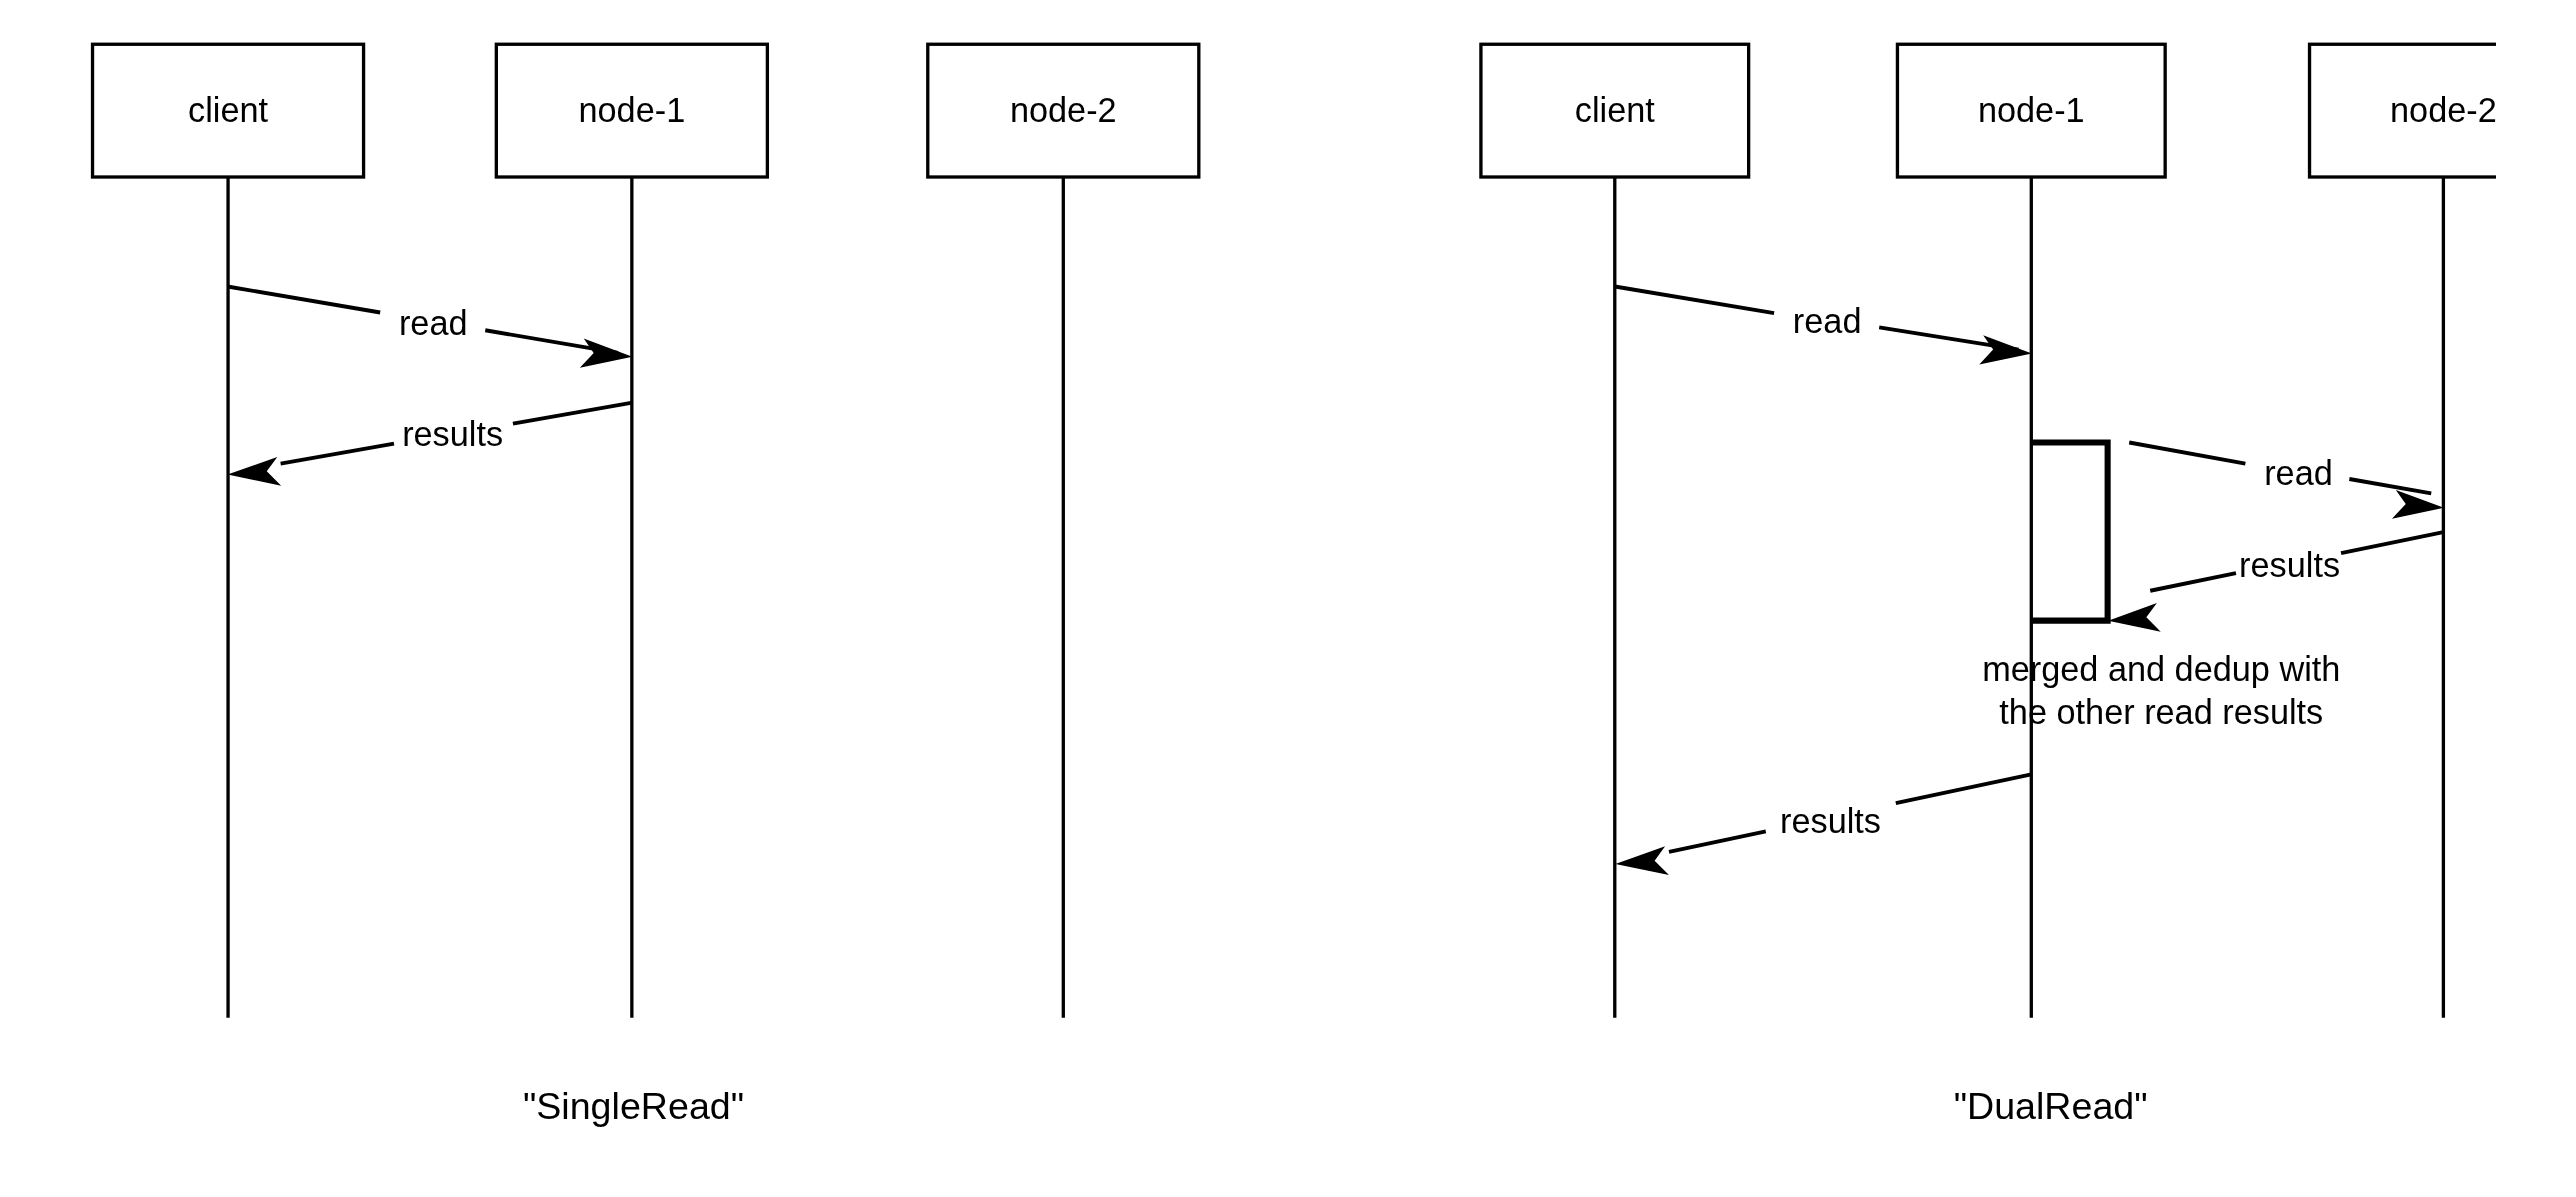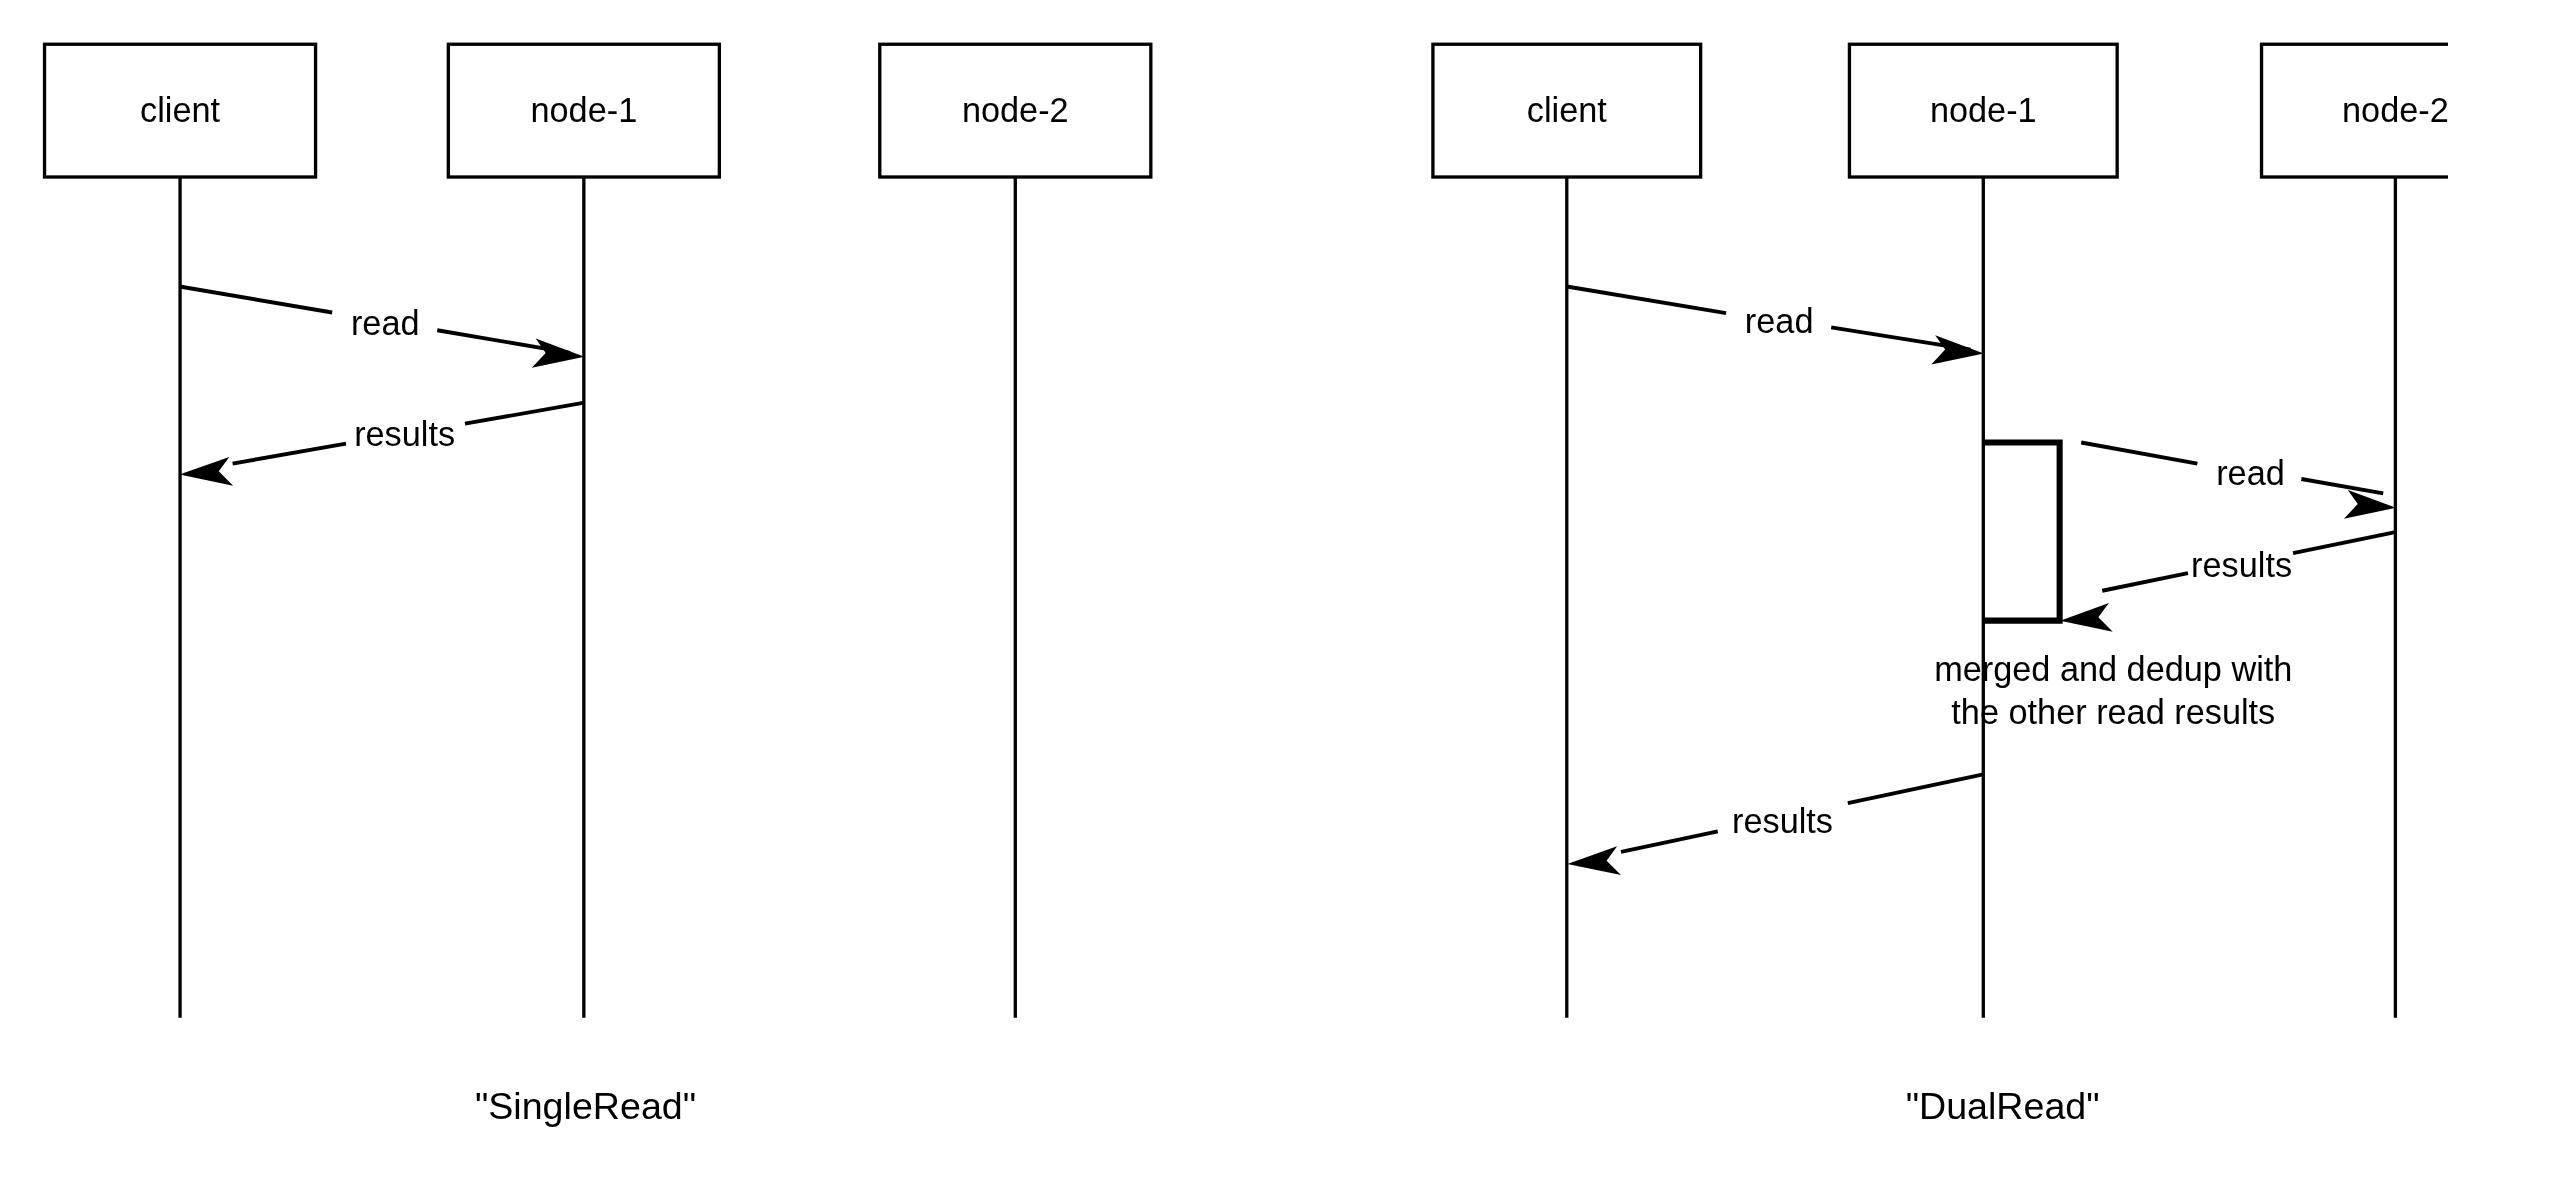--- a/index.html
+++ b/index.html
@@ -11,20 +11,21 @@
   body {
     font-family: "Liberation Sans", sans-serif;
     color: #000000;
   }
   #canvas {
     position: relative;
     width: 2448px;
     height: 1197px;
     background: #ffffff;
     overflow: hidden;
+    margin-left: 48px;
   }
   #diagram-svg {
     position: absolute;
     left: 0;
     top: 0;
     width: 2576px;
     height: 1197px;
     display: block;
   }
   .lifeline-box-rect {

